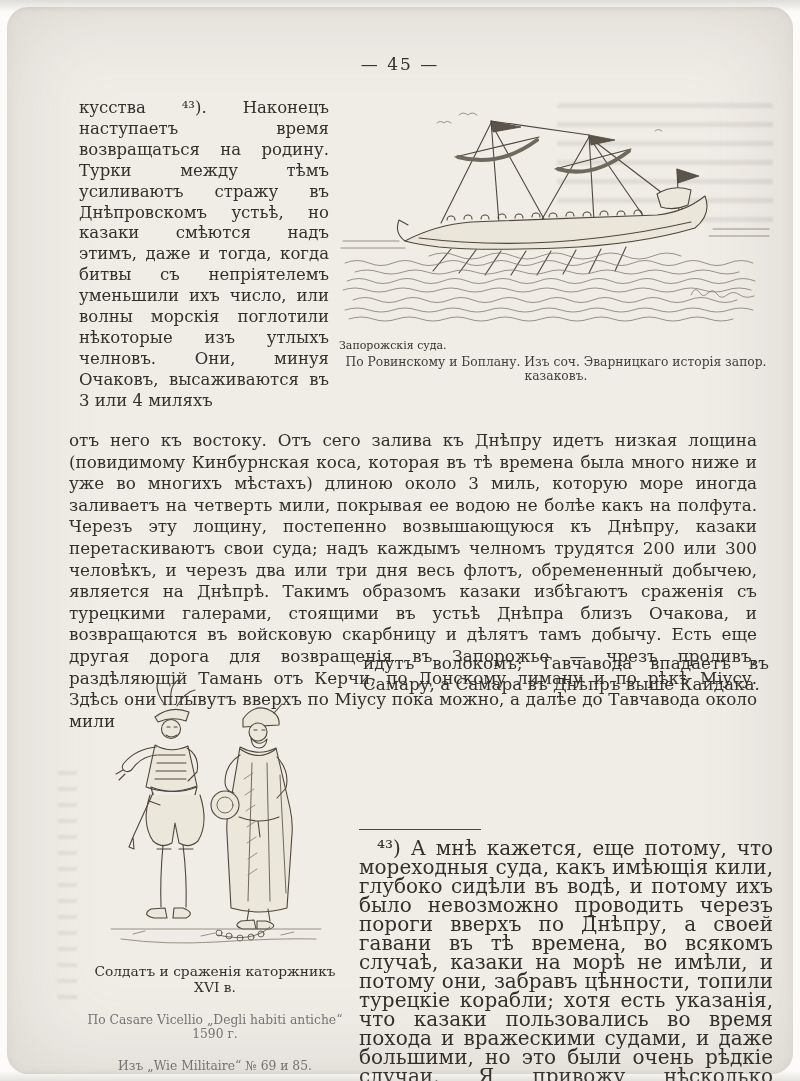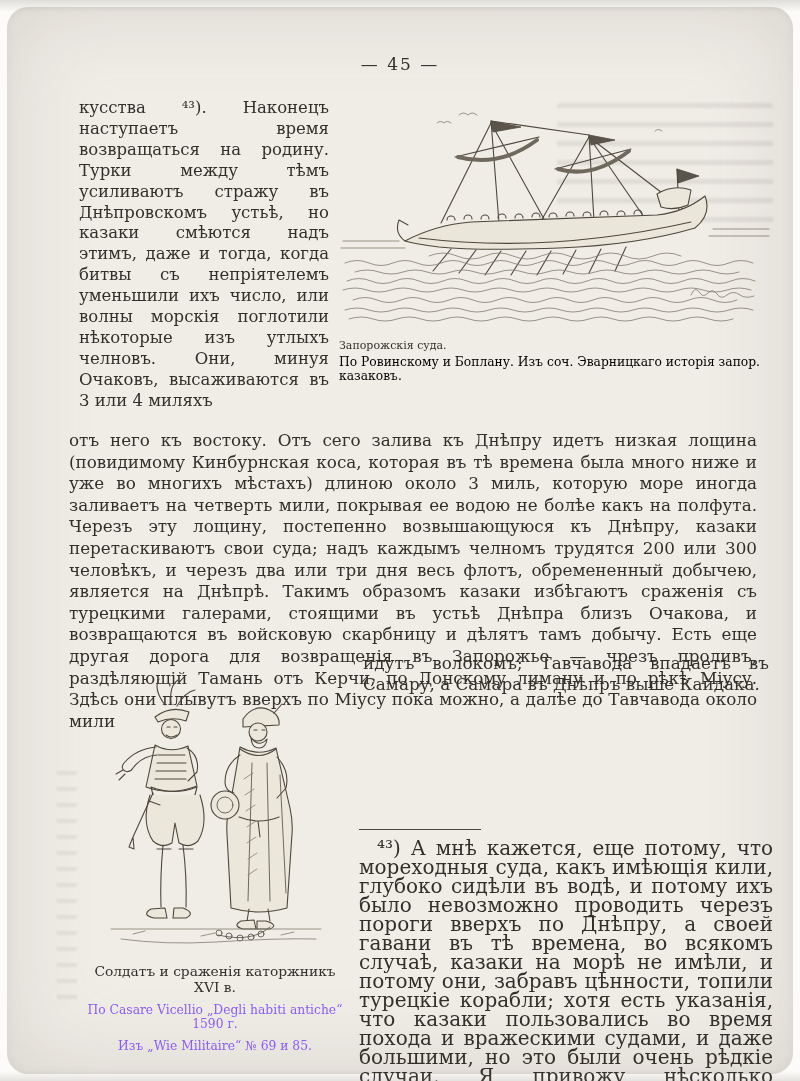--- a/index.html
+++ b/index.html
@@ -9,29 +9,29 @@
   .scan::after{content:"";position:absolute;left:0;bottom:0;right:0;height:10px;
     background:linear-gradient(0deg,rgba(120,114,104,0.18),rgba(120,114,104,0));pointer-events:none;z-index:5;}
   .paper{position:absolute;left:7px;top:7px;right:7px;bottom:7px;background:#f0ede7;border-radius:21px;
     box-shadow:inset 0 0 90px rgba(105,98,86,0.18), inset 0 0 10px rgba(105,98,86,0.08);
     font-family:"DejaVu Serif","Liberation Serif",serif;color:#332f29;}
   .page-number{position:absolute;top:47px;left:0;right:0;text-align:center;font-size:17px;letter-spacing:2px;}
   .col-left{position:absolute;left:72px;top:91px;width:250px;font-size:16.5px;line-height:20.9px;text-align:justify;}
   .fig-ship{position:absolute;left:332px;top:84px;width:434px;margin:0;}
   .fig-ship svg{display:block;width:434px;height:236px;}
   .cap-title{text-align:left;font-size:11px;margin-top:12px;}
-  .cap-src{font-size:12.3px;margin-top:3px;color:#000000;}
+  .cap-src{text-align:center;font-size:12.3px;margin-top:3px;color:#404040;}
   .main-text{position:absolute;left:62px;top:387px;width:688px;font-size:16.8px;line-height:21.6px;text-align:justify;margin-top:36px;}
   .right-col{position:absolute;left:352px;top:642px;width:414px;font-size:16.8px;line-height:21.2px;text-align:justify;}
   .right-col p{margin:4px;}
   .right-col p.indent{text-indent:24px;}
   .fig-men{position:absolute;left:74px;top:668px;width:268px;margin:0;}
   .fig-men svg{display:block;width:268px;height:282px;}
   .cap2-title{text-align:center;font-size:13.8px;margin-top:6px;}
-  .cap2-src{text-align:center;font-size:12.3px;margin-top:8px;color:#8b5cf6;}
+  .cap2-src{text-align:center;font-size:12.3px;margin-top:18px;color:#737373;}
   .footnote{position:absolute;left:352px;top:822px;width:414px;font-size:20px;line-height:19px;text-align:justify;}
   .fn-rule{width:122px;border-top:1px solid #4b463e;margin:0 0 9px 0;}
   .footnote p{margin:0;text-indent:18px;}
   
   .bleed{position:absolute;left:550px;top:96px;width:216px;height:128px;
     background:repeating-linear-gradient(180deg,rgba(110,104,92,0.12) 0 5px,rgba(110,104,92,0) 5px 19px);
     filter:blur(1.2px);border-radius:4px;}
   .bleed2{position:absolute;left:50px;top:764px;width:20px;height:240px;
     background:repeating-linear-gradient(180deg,rgba(110,104,92,0.10) 0 4px,rgba(110,104,92,0) 4px 16px);
     filter:blur(1px);}

